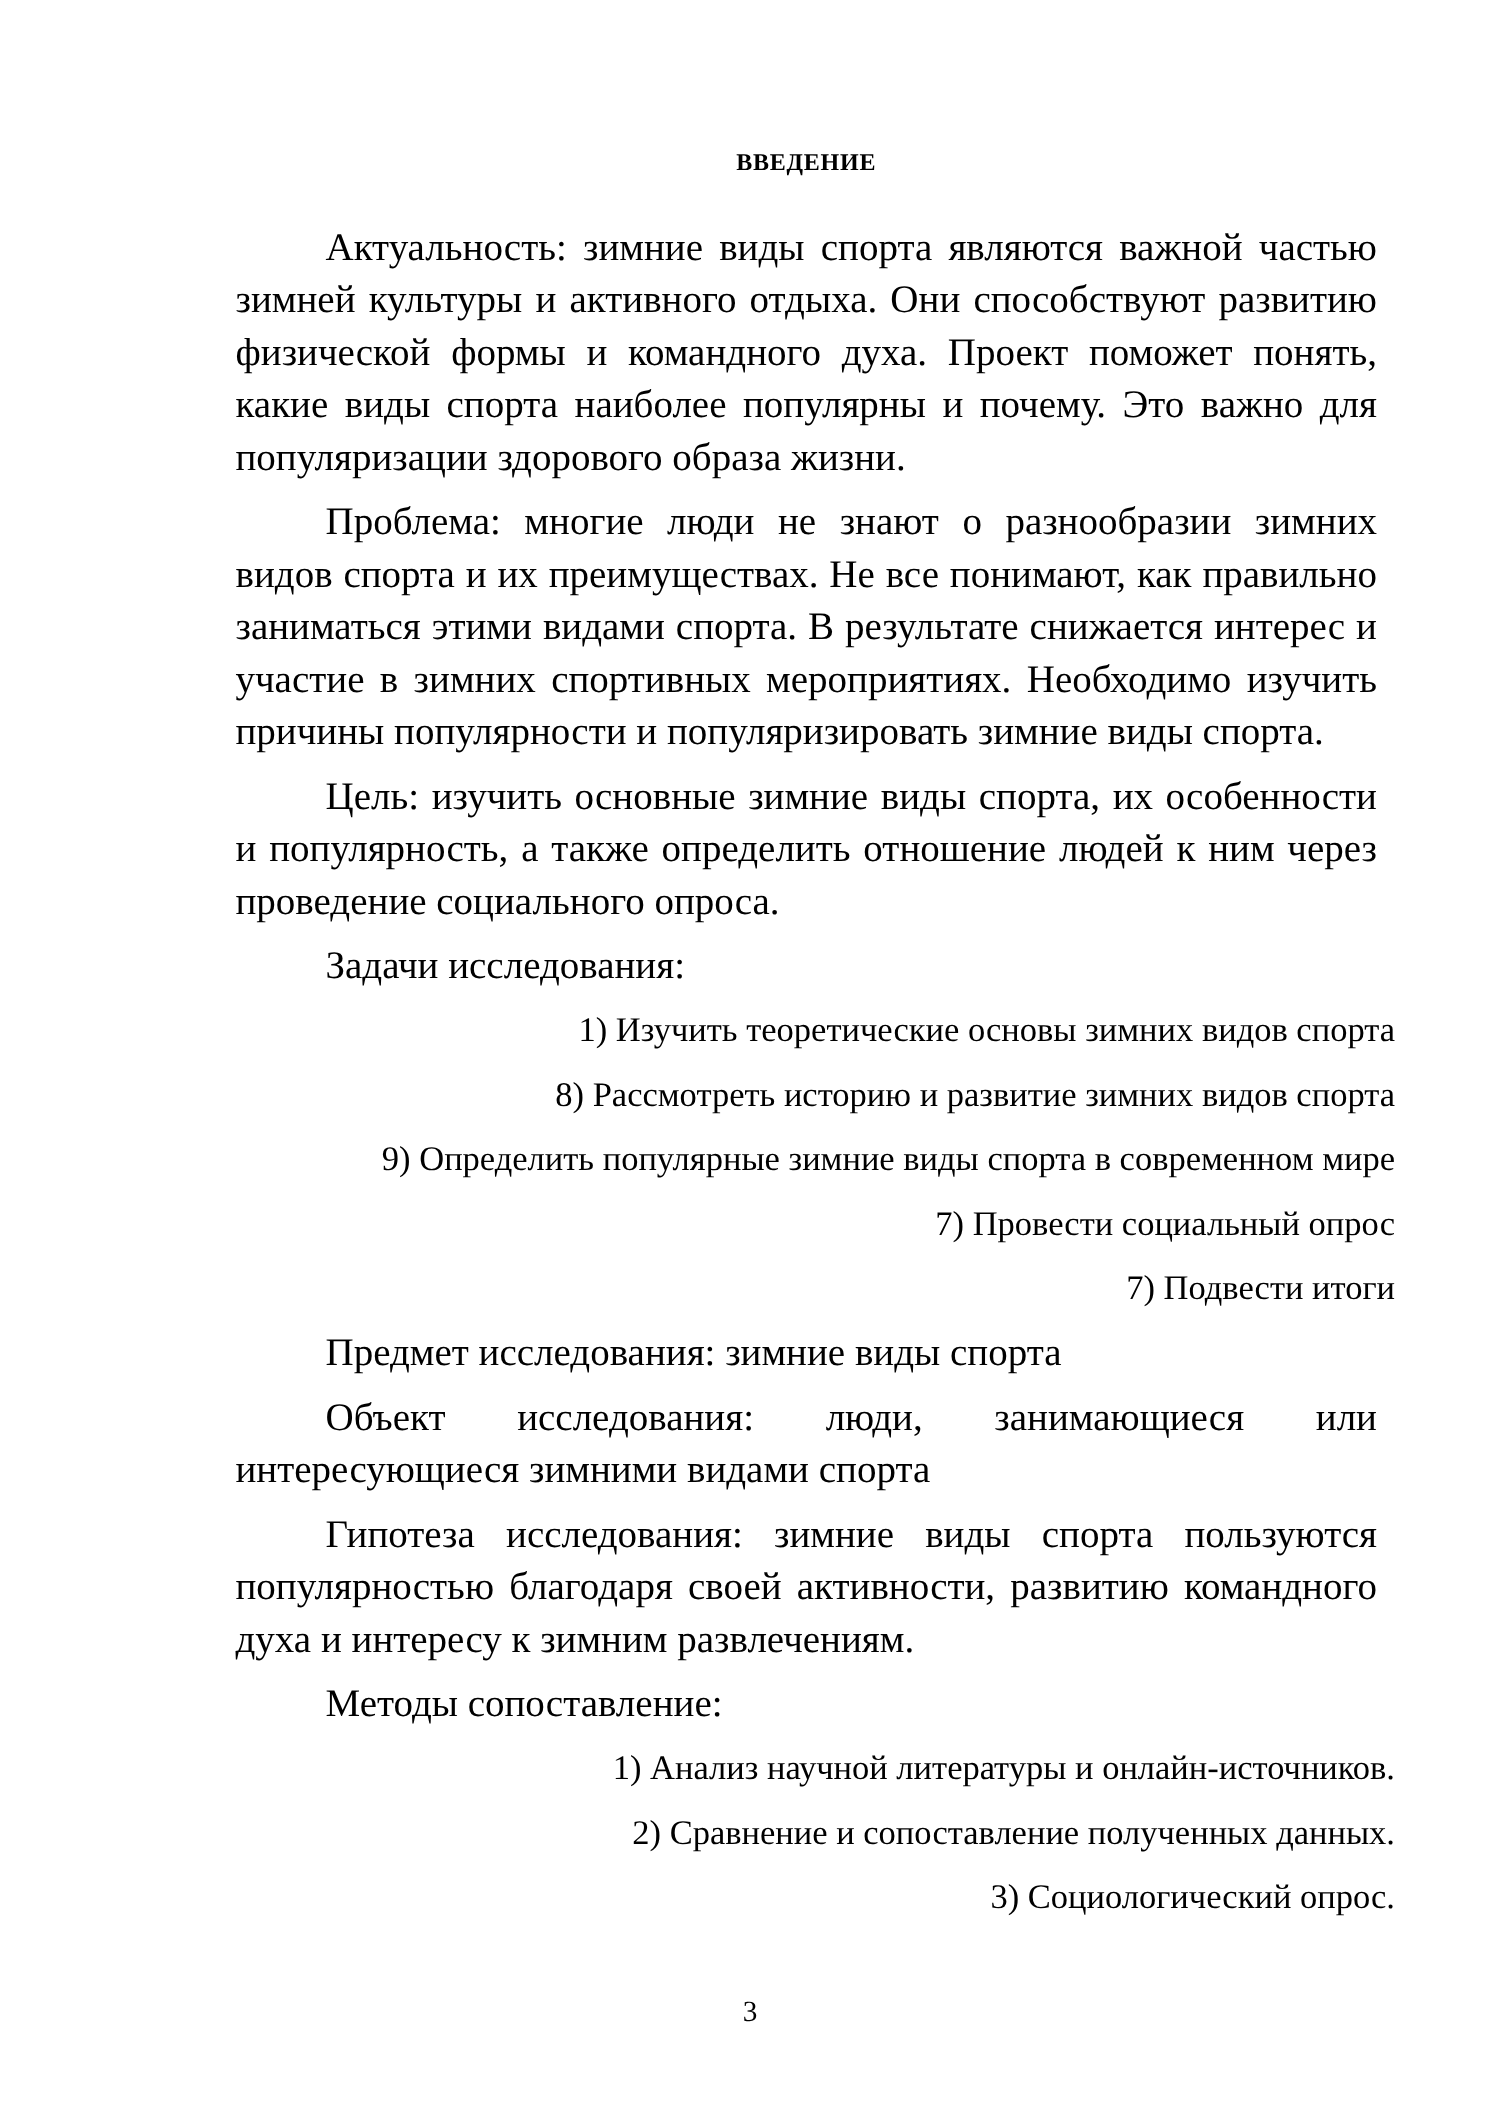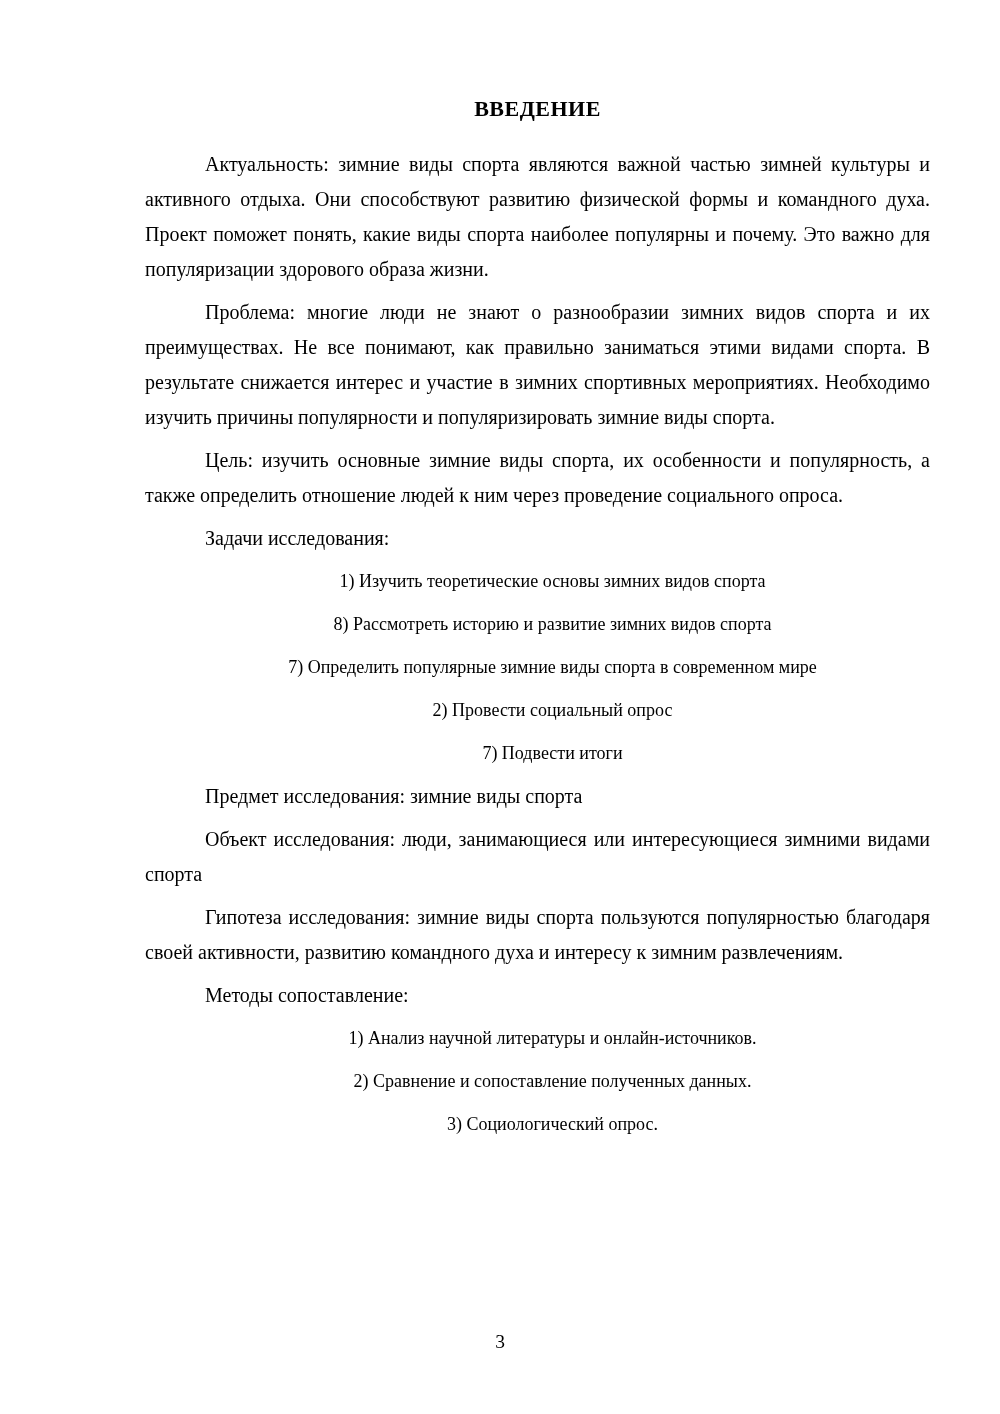--- a/index.html
+++ b/index.html
@@ -20,44 +20,44 @@
     background: #ffffff;
     overflow: hidden;
   }
   .content {
     position: absolute;
     top: 95px;
     left: 145px;
     width: 785px;
   }
   .doc-title {
-    font-size: 22px;
+    font-size: 16px;
     font-weight: bold;
     text-align: center;
     line-height: 27px;
     margin: 0 0 25px 0;
     letter-spacing: 0.5px;
   }
   .para {
-    font-size: 20px;
+    font-size: 26px;
     line-height: 35px;
-    margin: 8px 0;
+    margin: 8px 12px;
     text-align: justify;
     text-indent: 60px;
     hyphens: none;
   }
   .heading-line {
     text-align: left;
   }
   .list-item {
-    font-size: 18px;
+    font-size: 23px;
     line-height: 35px;
     margin: 8px 0;
     padding-left: 30px;
-    text-align: center;
+    text-align: right;
   }
   .page-number {
     position: absolute;
     left: 0;
     width: 1000px;
     top: 1330px;
     text-align: center;
     font-size: 19.5px;
     line-height: 24px;
   }
@@ -73,22 +73,22 @@
     <p class="para">Актуальность: зимние виды спорта являются важной частью зимней культуры и активного отдыха. Они способствуют развитию физической формы и командного духа. Проект поможет понять, какие виды спорта наиболее популярны и почему. Это важно для популяризации здорового образа жизни.</p>
 
     <p class="para">Проблема: многие люди не знают о разнообразии зимних видов спорта и их преимуществах. Не все понимают, как правильно заниматься этими видами спорта. В результате снижается интерес и участие в зимних спортивных мероприятиях. Необходимо изучить причины популярности и популяризировать зимние виды спорта.</p>
 
     <p class="para">Цель: изучить основные зимние виды спорта, их особенности и популярность, а также определить отношение людей к ним через проведение социального опроса.</p>
 
     <p class="para heading-line">Задачи исследования:</p>
 
     <p class="list-item">1) Изучить теоретические основы зимних видов спорта</p>
     <p class="list-item">8) Рассмотреть историю и развитие зимних видов спорта</p>
-    <p class="list-item">7) Определить популярные зимние виды спорта в современном мире</p>
-    <p class="list-item">2) Провести социальный опрос</p>
+    <p class="list-item">9) Определить популярные зимние виды спорта в современном мире</p>
+    <p class="list-item">7) Провести социальный опрос</p>
     <p class="list-item">7) Подвести итоги</p>
 
     <p class="para">Предмет исследования: зимние виды спорта</p>
 
     <p class="para">Объект исследования: люди, занимающиеся или интересующиеся зимними видами спорта</p>
 
     <p class="para">Гипотеза исследования: зимние виды спорта пользуются популярностью благодаря своей активности, развитию командного духа и интересу к зимним развлечениям.</p>
 
     <p class="para heading-line">Методы сопоставление:</p>
 

